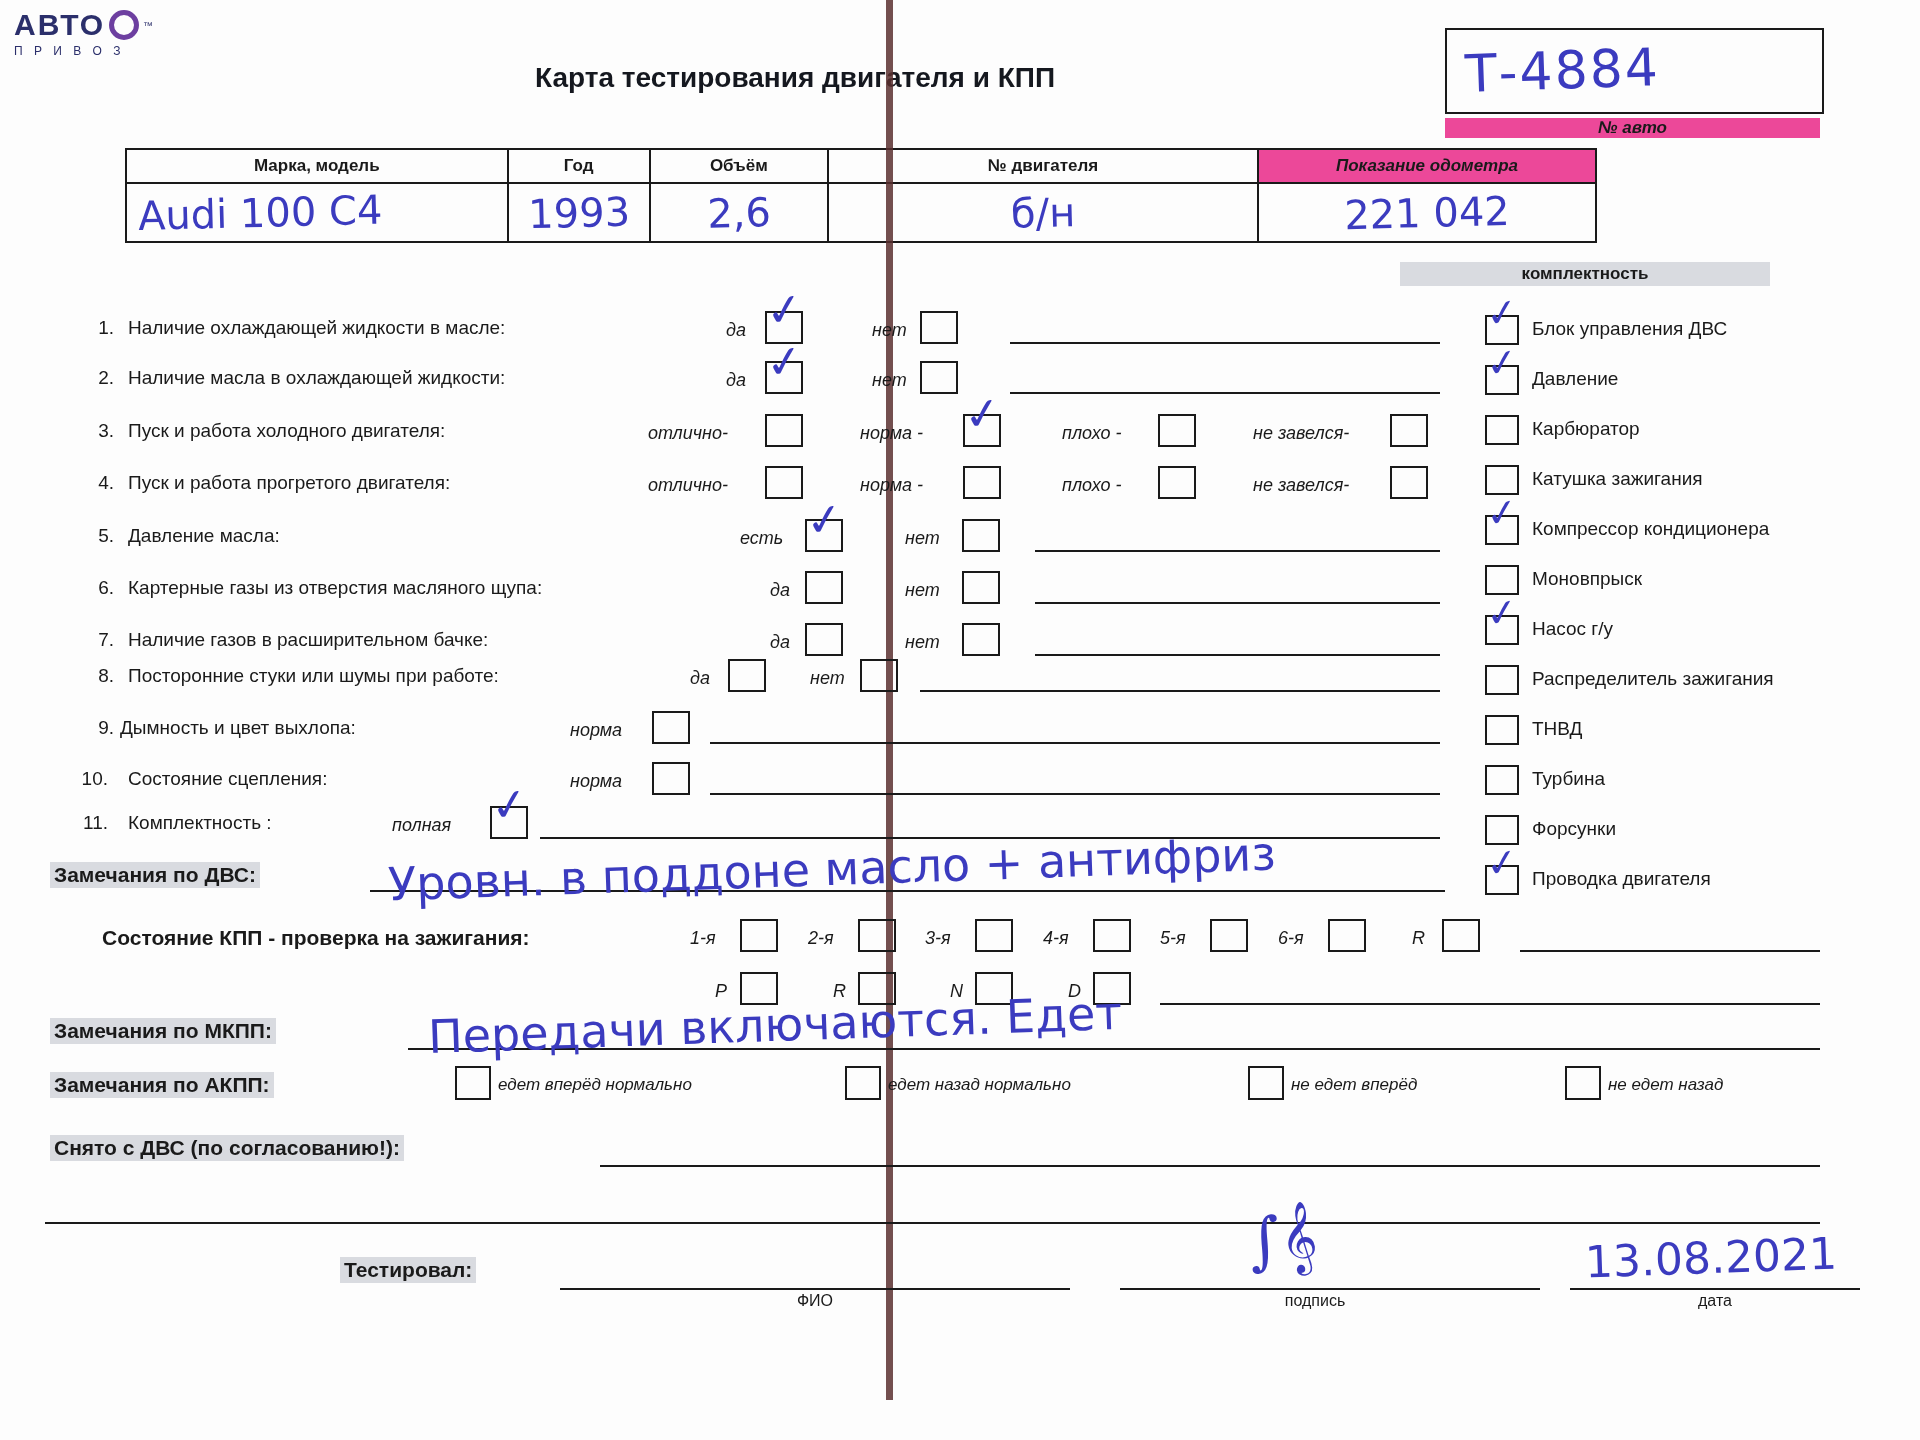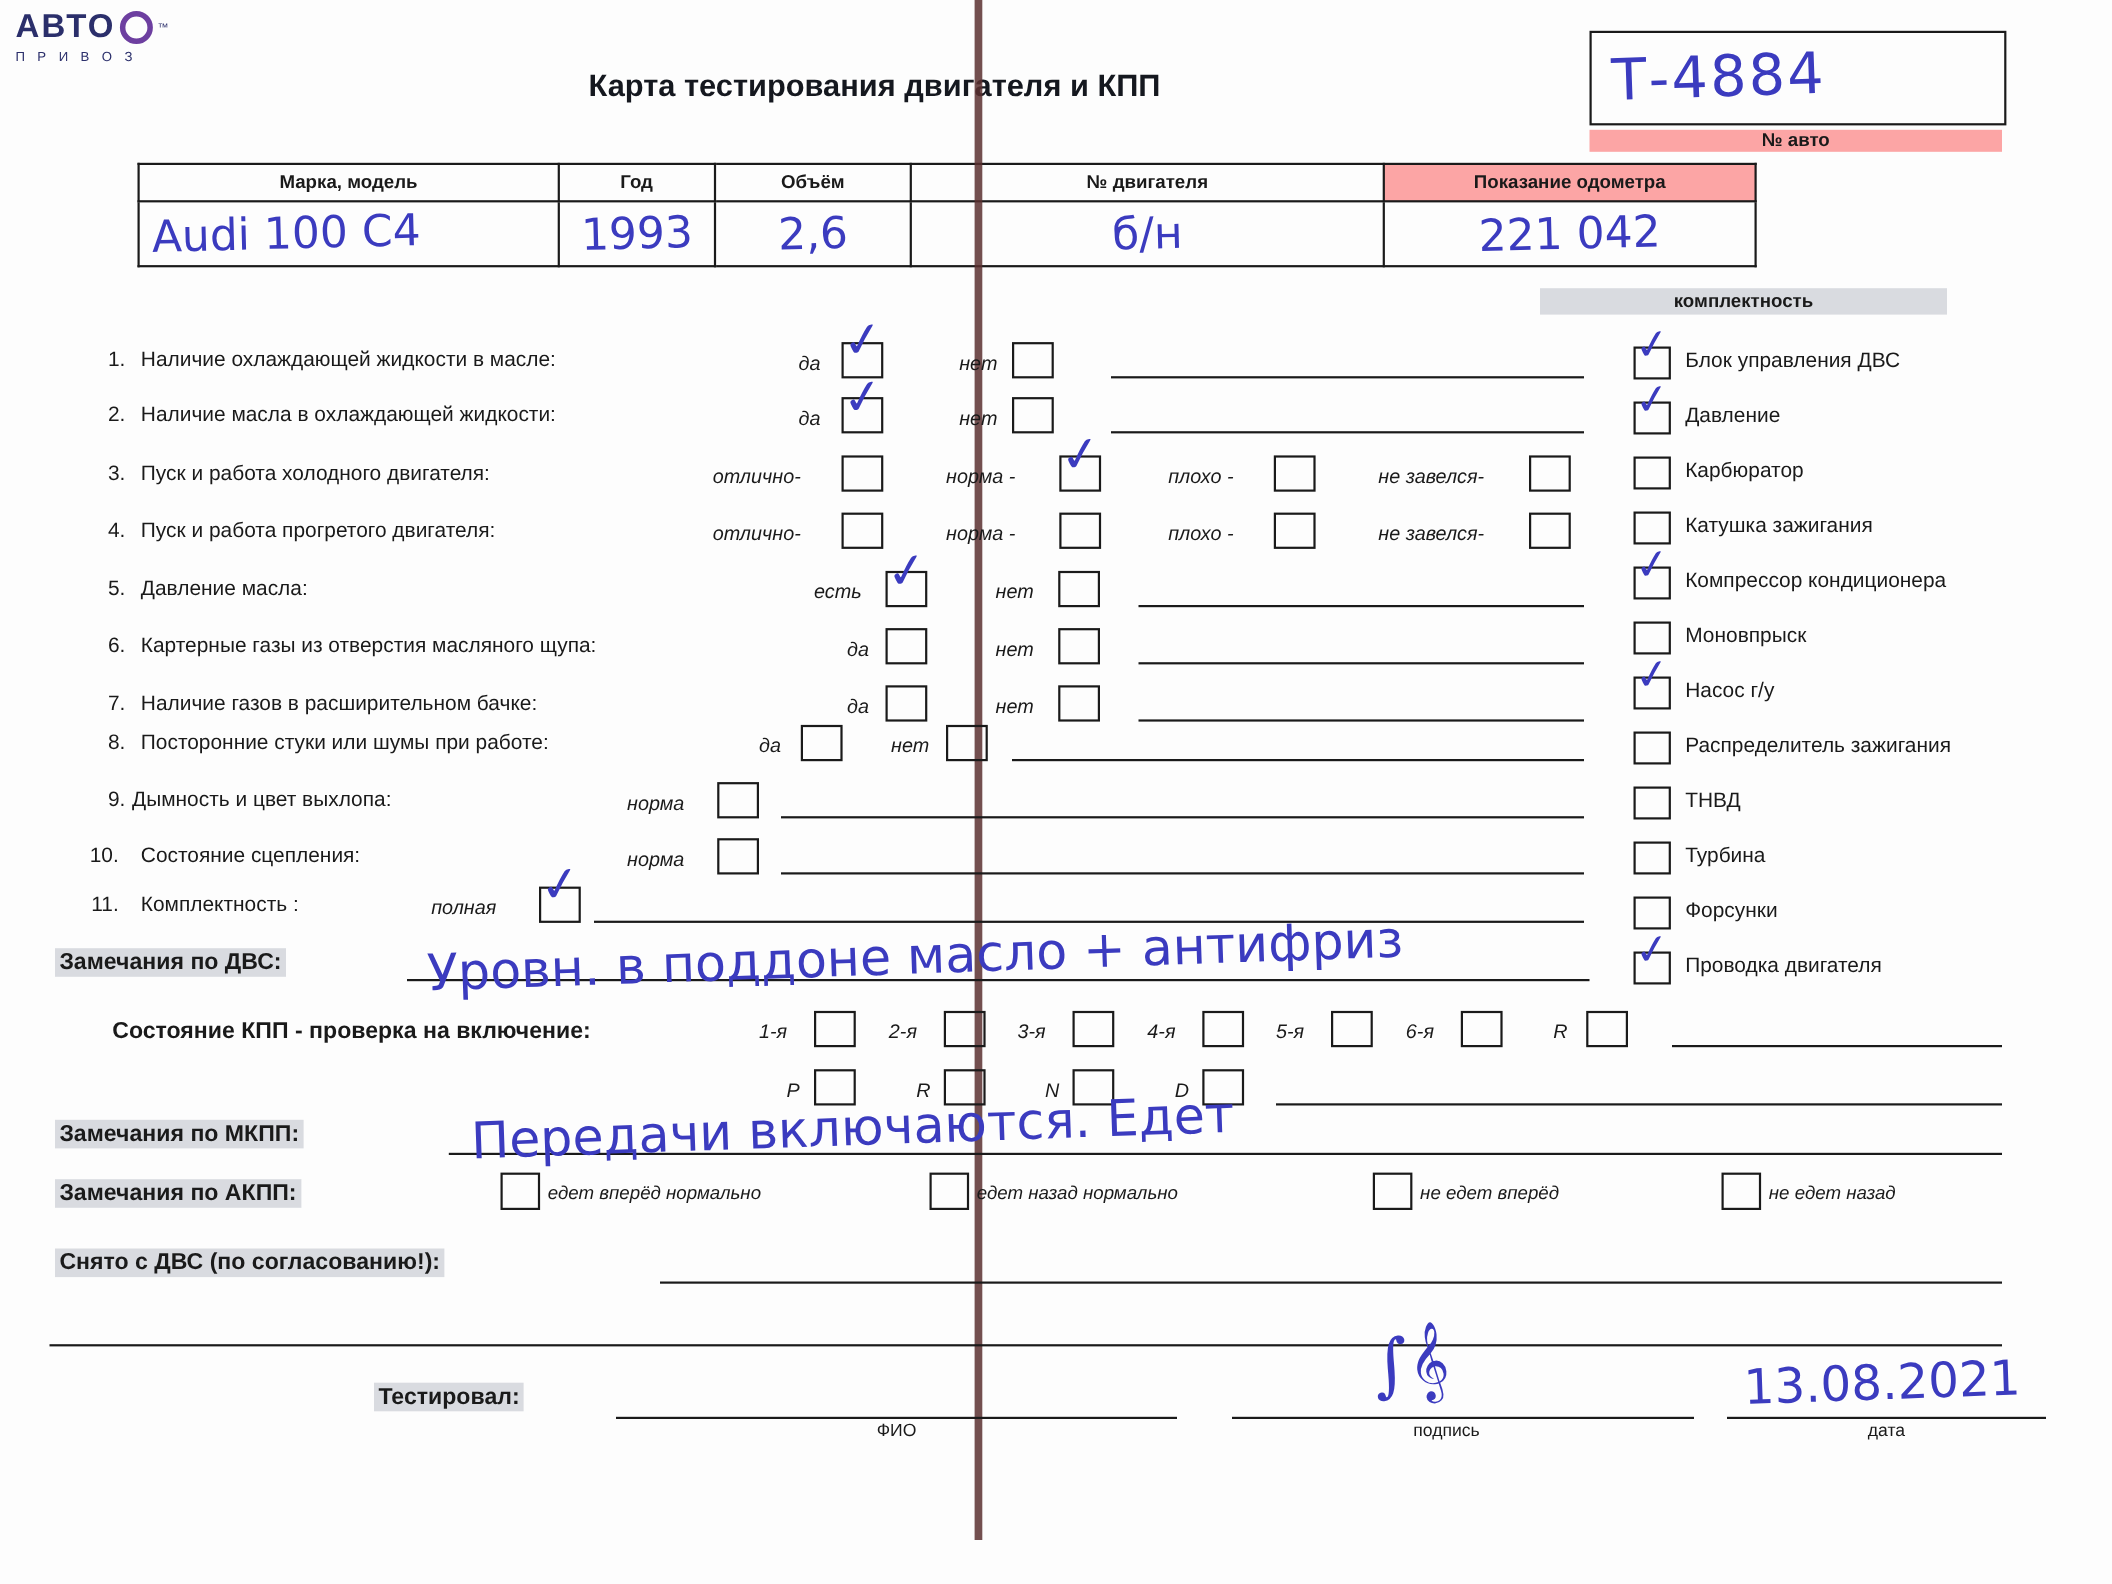--- a/index.html
+++ b/index.html
@@ -40,21 +40,21 @@
   .auto-caption{
     position:absolute;left:1445px;top:118px;width:375px;text-align:center;
     font-size:17px;font-weight:700;
   }
 
   
   .tbl{position:absolute;left:125px;top:148px;width:1472px;border-collapse:collapse;}
   .tbl th,.tbl td{border:2px solid #1a1a1a;}
   .tbl th{font-size:17px;font-weight:700;height:30px;}
   .tbl td{height:55px;vertical-align:middle;}
-  .hl{background:#fca5a5;}
+  .hl{background:#ec4899;font-style:italic;}
   .hw{font-family:"DejaVu Sans", sans-serif;color:#3b3bbf;font-size:40px;transform:rotate(-1.5deg);display:inline-block;padding-left:10px;}
   .hw-c{font-family:"DejaVu Sans", sans-serif;color:#3b3bbf;font-size:40px;display:block;text-align:center;transform:rotate(-1.5deg);}
 
   
   .fold{position:absolute;left:886px;top:0;width:7px;height:1400px;background:#5a3030;opacity:.85;}
   .qnum{position:absolute;text-align:right;width:34px;font-size:19px;}
   .qtext{position:absolute;font-size:19px;}
   .lbl{position:absolute;font-size:18px;font-style:italic;}
   .box{position:absolute;width:38px;height:33px;border:2px solid #1a1a1a;box-sizing:border-box;}
   .line{position:absolute;height:2px;background:#1a1a1a;}
@@ -267,21 +267,21 @@
   <div class="klabel" style="left:1532px;top:818px;">Форсунки</div>
 
   <div class="kbox" style="left:1485px;top:865px;"></div>
   <div class="tick" style="left:1486px;top:844px;font-size:38px;">✓</div>
   <div class="klabel" style="left:1532px;top:868px;">Проводка двигателя</div>
 
   <div class="bold-lbl" style="left:50px;top:862px;">Замечания по ДВС:</div>
   <div class="line" style="left:370px;top:890px;width:1075px;"></div>
   <div class="scribble" style="left:388px;top:842px;font-size:46px;">Уровн. в поддоне масло + антифриз</div>
 
-  <div class="bold-lbl nb" style="left:98px;top:925px;">Состояние КПП - проверка на включение:</div>
+  <div class="bold-lbl nb" style="left:98px;top:925px;">Состояние КПП - проверка на зажигания:</div>
   <div class="lbl" style="left:690px;top:928px;">1-я</div>
   <div class="box" style="left:740px;top:919px;"></div>
   <div class="lbl" style="left:808px;top:928px;">2-я</div>
   <div class="box" style="left:858px;top:919px;"></div>
   <div class="lbl" style="left:925px;top:928px;">3-я</div>
   <div class="box" style="left:975px;top:919px;"></div>
   <div class="lbl" style="left:1043px;top:928px;">4-я</div>
   <div class="box" style="left:1093px;top:919px;"></div>
   <div class="lbl" style="left:1160px;top:928px;">5-я</div>
   <div class="box" style="left:1210px;top:919px;"></div>

